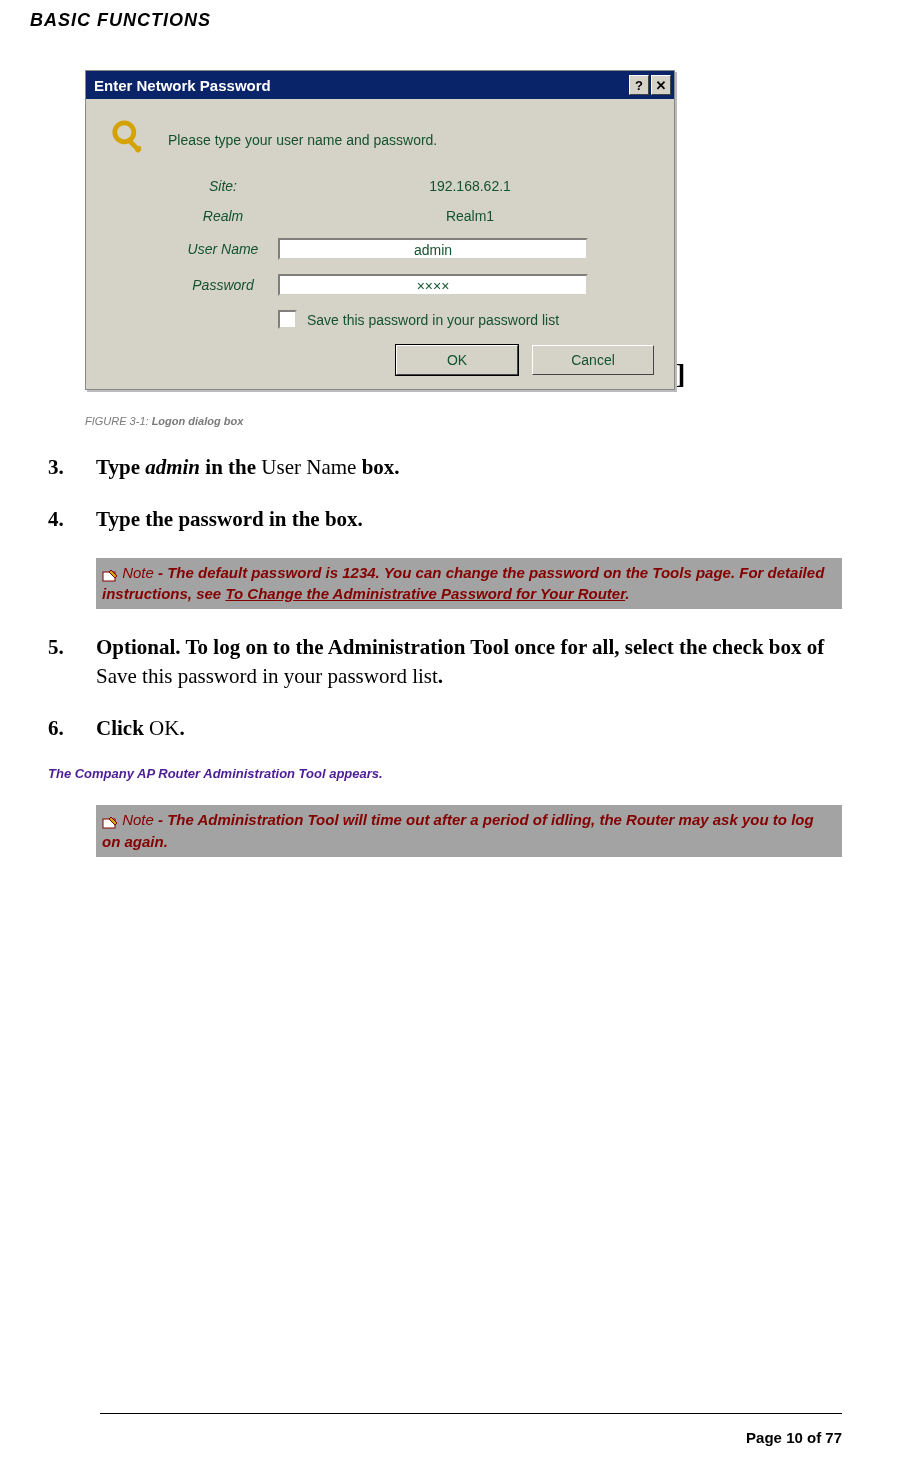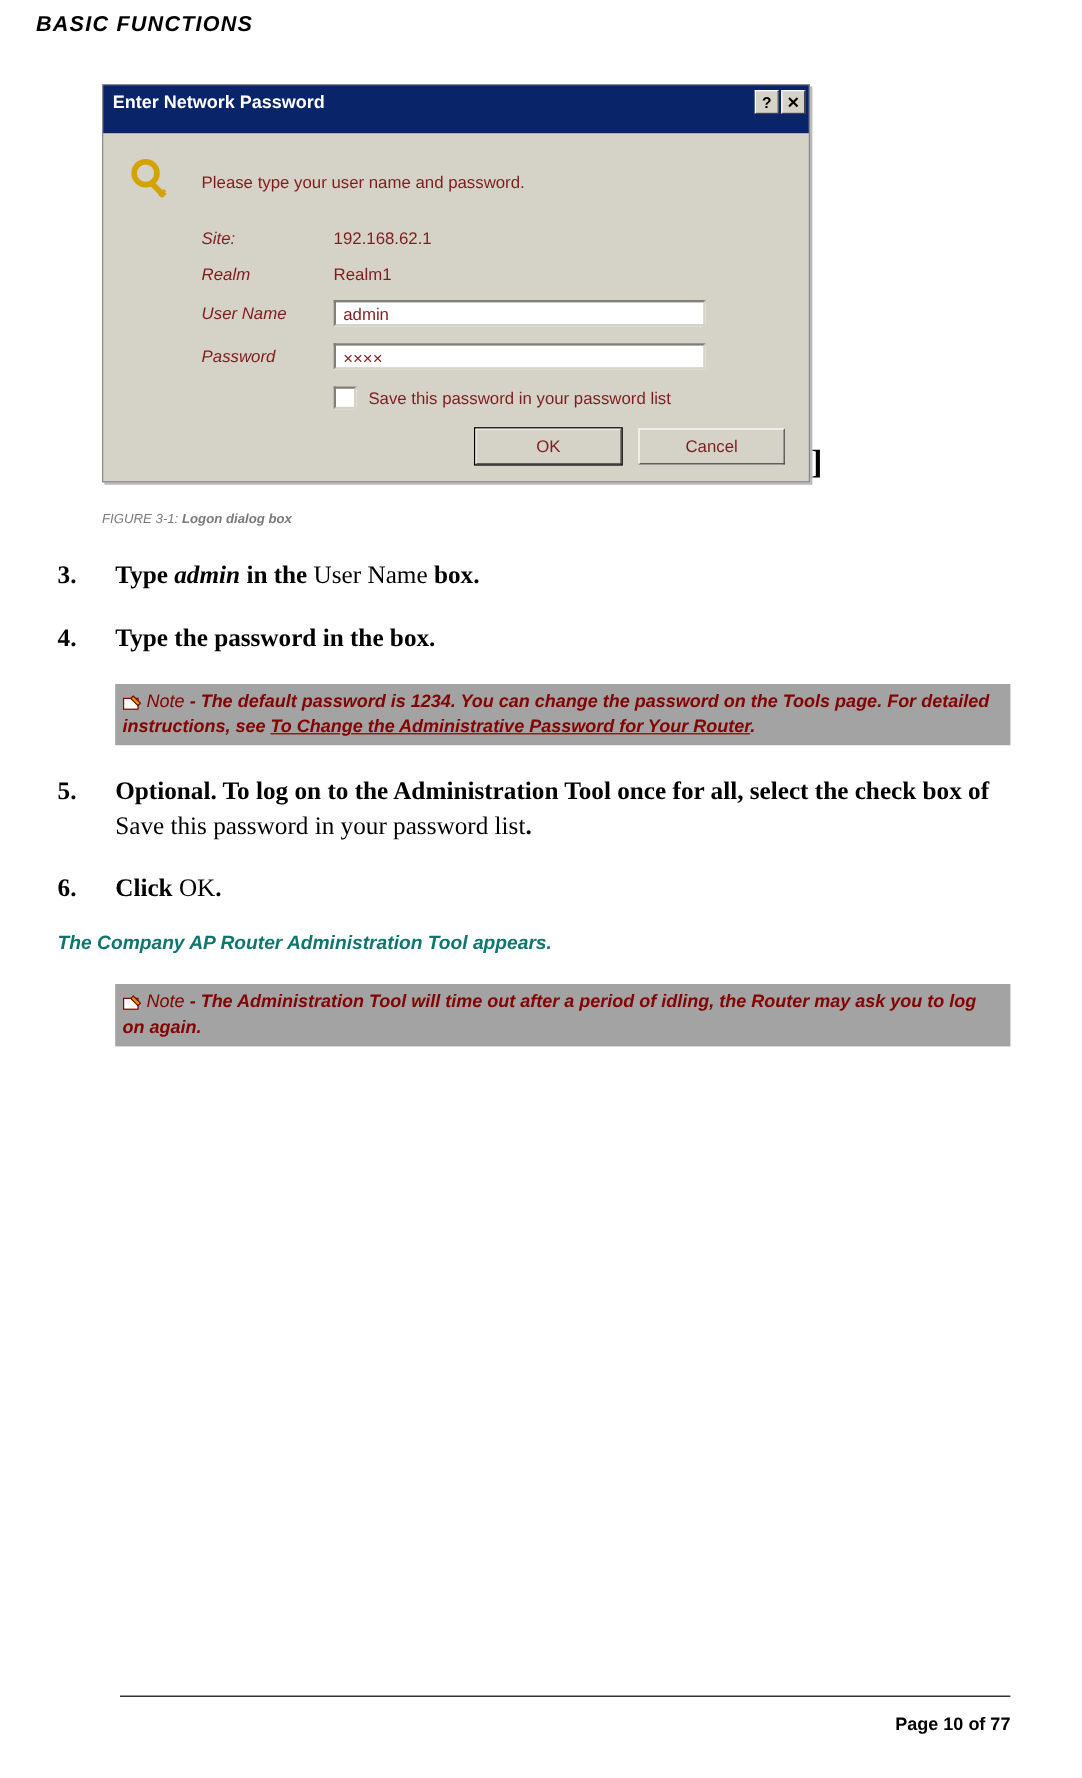--- a/index.html
+++ b/index.html
@@ -36,21 +36,21 @@
   }
   .titlebar {
     display: flex;
     align-items: center;
     justify-content: space-between;
     background: linear-gradient(#0a246a, #0a246a);
     color: #fff;
     font-family: Tahoma, Arial, sans-serif;
     font-weight: bold;
     font-size: 15px;
-    padding: 3px 3px 15px 8px;
+    padding: 3px 3px 3px 8px;
     height: 22px;
   }
   .title-buttons {
     display: flex;
     gap: 2px;
   }
   .title-btn {
     width: 18px;
     height: 18px;
     background: #d5d2c8;
@@ -63,21 +63,22 @@
     color: #000;
     display: flex;
     align-items: center;
     justify-content: center;
     line-height: 1;
   }
   .dialog-body {
     padding: 20px 12px 14px 22px;
     font-family: Tahoma, "MS Sans Serif", Arial, sans-serif;
     font-size: 14px;
-    color: #7f1d1d;
+    color: #14532d;
+    text-align: center;
   }
   .row {
     display: flex;
     align-items: center;
     margin-bottom: 14px;
   }
   .key-icon {
     width: 44px;
     flex: 0 0 44px;
     margin-right: 16px;
@@ -217,22 +218,22 @@
   .note-icon {
     display: inline-block;
     width: 16px;
     height: 14px;
     vertical-align: middle;
   }
   .result-text {
     font-family: Verdana, Arial, sans-serif;
     font-weight: bold;
     font-style: italic;
-    color: #0f766e;
-    font-size: 16px;
+    color: #4c1d95;
+    font-size: 13px;
     margin: 0 0 24px 18px;
   }
   .footer-line {
     position: absolute;
     bottom: 68px;
     left: 100px;
     right: 60px;
     border-top: 1px solid #000;
   }
   .footer-text {

